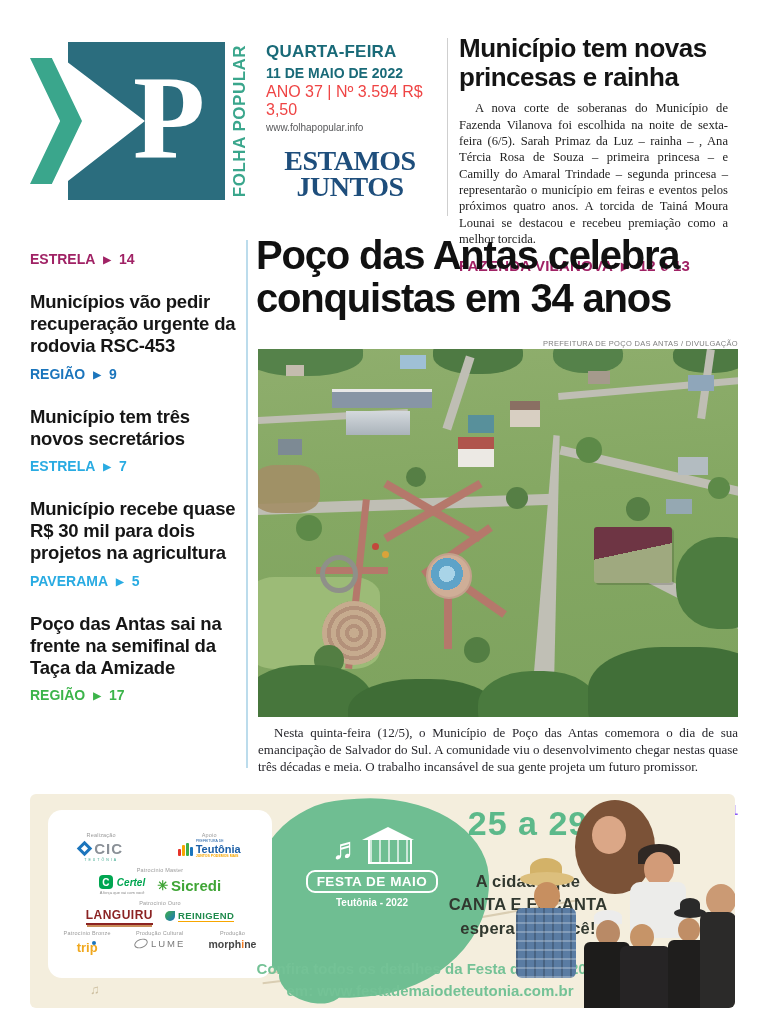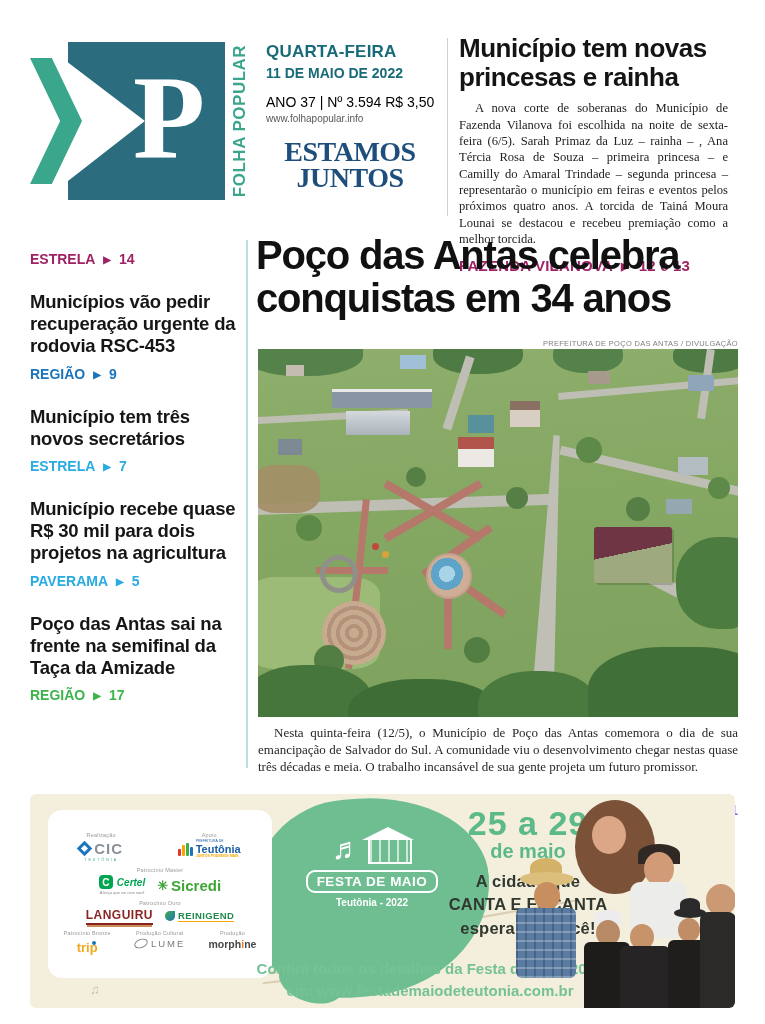--- a/index.html
+++ b/index.html
@@ -12,21 +12,21 @@
         clip-path:polygon(0 0,42% 0,100% 50%,42% 100%,0 100%,58% 50%);}
   .lsq{left:68px;top:42px;width:157px;height:158px;background:#2b6d7e;
        clip-path:polygon(0 0,100% 0,100% 100%,0 100%,0 88%,49% 50%,0 13%);}
   .lp{position:absolute;left:46px;top:2px;width:110px;text-align:center;color:#fff;
       font-family:"Liberation Serif",serif;font-weight:bold;font-size:118px;line-height:150px;}
   .vtitle{left:230px;top:200px;width:158px;transform:rotate(-90deg);transform-origin:0 0;
           text-align:center;font-weight:bold;font-size:17px;letter-spacing:.5px;color:#3aa68c;}
   .mastmid{left:266px;top:42px;width:176px;}
   .wkday{font-size:17px;font-weight:bold;color:#196a78;letter-spacing:.2px;}
   .mdate{font-size:14px;font-weight:bold;color:#196a78;margin-top:3px;}
-  .medition{font-size:14px;color:#000000;margin-top:13px;}
+  .medition{font-size:16px;color:#ef4444;margin-top:2px;}
   .mwebsite{font-size:10px;color:#57585a;margin-top:3px;}
   .slogan{margin-top:15px;font-family:"Liberation Serif",serif;font-weight:bold;font-size:28px;
           color:#1e4e7c;text-align:center;line-height:.92;letter-spacing:-.5px;width:168px;}
   .mdivider{left:447px;top:38px;width:1px;height:178px;background:#cfcfcf;}
   .topstory{left:459px;top:34px;width:280px;}
   .topstory h2{margin:0;font-size:26px;font-weight:bold;line-height:1.1;letter-spacing:-.5px;color:#141414;}
   .topstory p{margin:9px 11px 0 0;font-family:"Liberation Serif",serif;font-size:12.6px;line-height:1.3;
               text-align:justify;text-indent:16px;color:#222;}
   .tag{margin-top:10px;font-size:15px;font-weight:bold;letter-spacing:.2px;}
   .tag .arr{font-size:11px;margin:0 9px 0 8px;vertical-align:1px;}
@@ -342,21 +342,20 @@
         </div>
         <div class="spgrp">
           <span class="lbl">Produção</span>
           <span class="morph"><span>morph</span><b>i</b><span>ne</span></span>
         </div>
       </div>
     </div>
 
     <div class="abs dates">
       <div class="d1">25 a 29</div>
-      <div class="d2">de maio</div>
     </div>
     <div class="abs tagline">
       <div>A cidade que</div>
       <div>CANTA E ENCANTA</div>
       <div>espera por você!</div>
     </div>
     <div class="abs cta">
       <div>Confira todos os detalhes da Festa de Maio 2022</div>
       <div>em: www.festademaiodeteutonia.com.br</div>
     </div>

